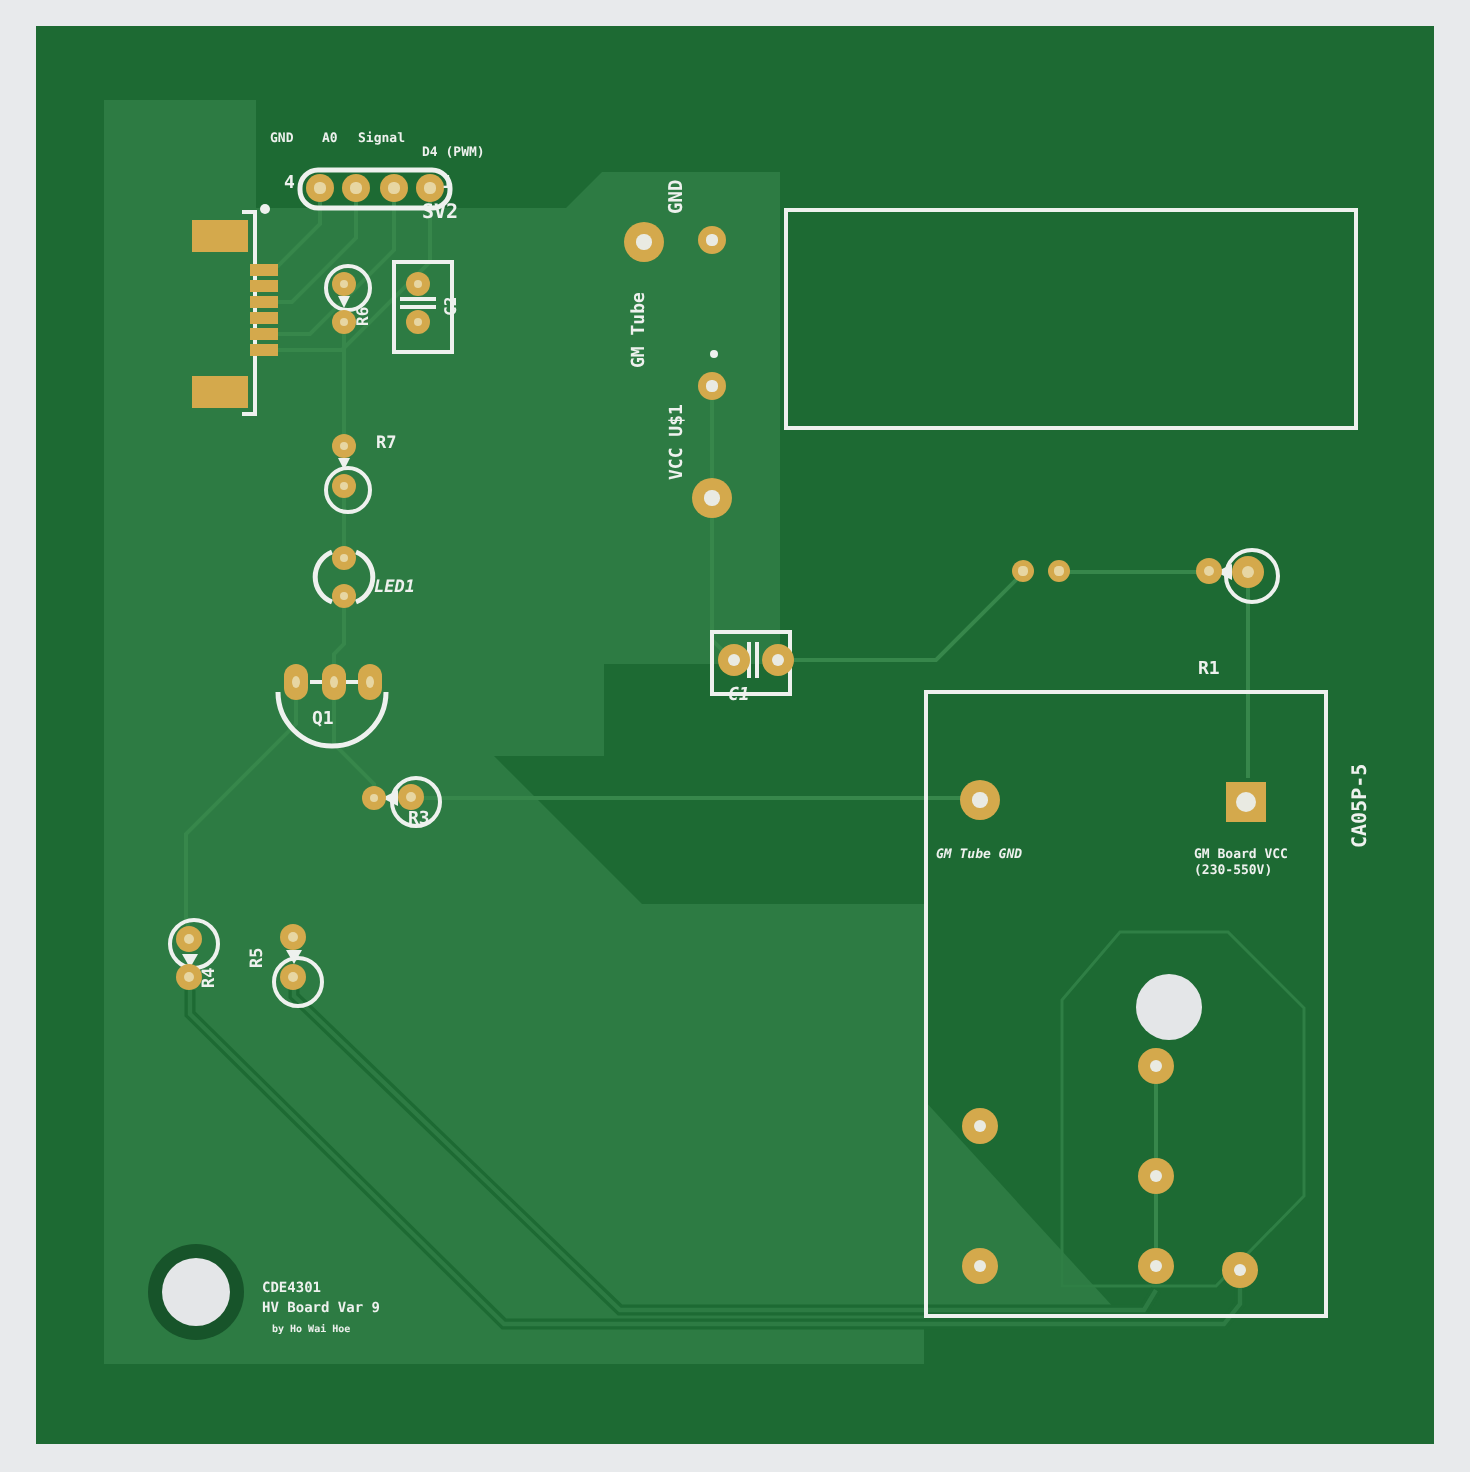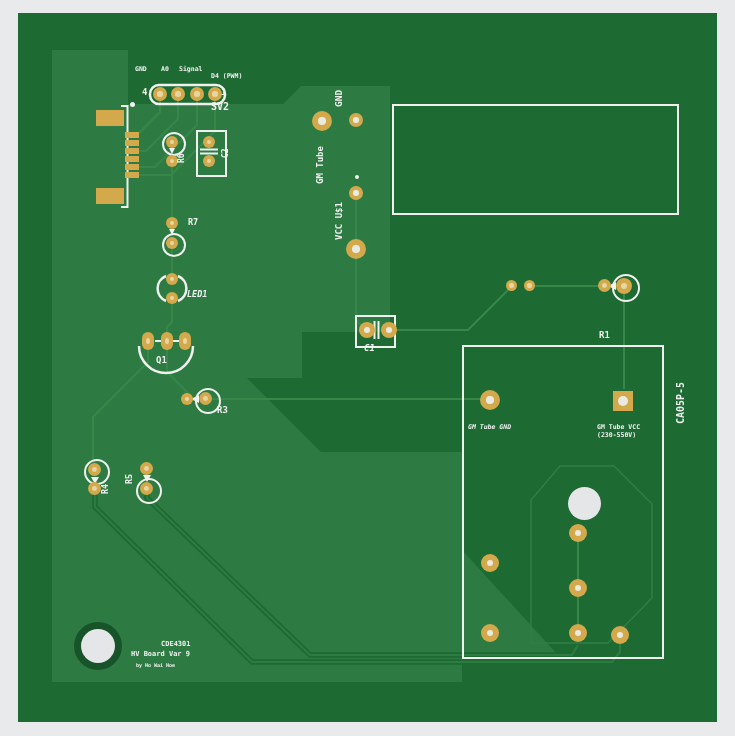--- a/index.html
+++ b/index.html
@@ -162,33 +162,33 @@
   <div class="silk" style="left:211px;top:72px;font-size:6.5px;">D4 (PWM)</div>
   <div class="silk" style="left:142px;top:88px;font-size:9px;">4</div>
   <div class="silk" style="left:221px;top:88px;font-size:9px;">1</div>
   <div class="silk" style="left:211px;top:103px;font-size:10px;">SV2</div>
 
   <div class="silk vtext" style="left:178px;top:163px;font-size:8px;">R6</div>
   <div class="silk vtext" style="left:222px;top:158px;font-size:8px;">C2</div>
   <div class="silk" style="left:188px;top:218px;font-size:8.5px;">R7</div>
   <div class="silk" style="left:187px;top:290px;font-size:8.5px;font-style:italic;">LED1</div>
   <div class="silk" style="left:156px;top:356px;font-size:9px;">Q1</div>
-  <div class="silk" style="left:178px;top:406px;font-size:9px;padding-left:39px;">R3</div>
+  <div class="silk" style="left:165px;top:406px;font-size:9px;padding-left:39px;">R3</div>
   <div class="silk vtext" style="left:101px;top:494px;font-size:8.5px;">R4</div>
   <div class="silk vtext" style="left:125px;top:484px;font-size:8.5px;">R5</div>
 
   <div class="silk vtext" style="left:335px;top:107px;font-size:9.5px;">GND</div>
   <div class="silk vtext" style="left:316px;top:184px;font-size:9px;">GM Tube</div>
   <div class="silk vtext" style="left:335px;top:240px;font-size:9px;">VCC U$1</div>
 
   <div class="silk" style="left:364px;top:344px;font-size:9px;font-style:italic;">C1</div>
   <div class="silk" style="left:599px;top:283px;font-size:9px;margin-top:48px;">R1</div>
 
   <div class="silk" style="left:468px;top:423px;font-size:6.5px;font-style:italic;">GM Tube GND</div>
-  <div class="silk" style="left:597px;top:423px;font-size:6.5px;">GM Tube VCC</div>
+  <div class="silk" style="left:597px;top:423px;font-size:6.5px;">GM Board VCC</div>
   <div class="silk" style="left:597px;top:431px;font-size:6.5px;">(230-550V)</div>
   <div class="silk vtext" style="left:677px;top:424px;font-size:10px;">CA05P-5</div>
 
-  <div class="silk" style="left:131px;top:640px;font-size:7px;margin-left:30px;">CDE4301</div>
+  <div class="silk" style="left:131px;top:640px;font-size:7px;">CDE4301</div>
   <div class="silk" style="left:131px;top:650px;font-size:7px;">HV Board Var 9</div>
   <div class="silk" style="left:136px;top:661px;font-size:5px;">by Ho Wai Hoe</div>
 
 </div>
 
 </body></html>

